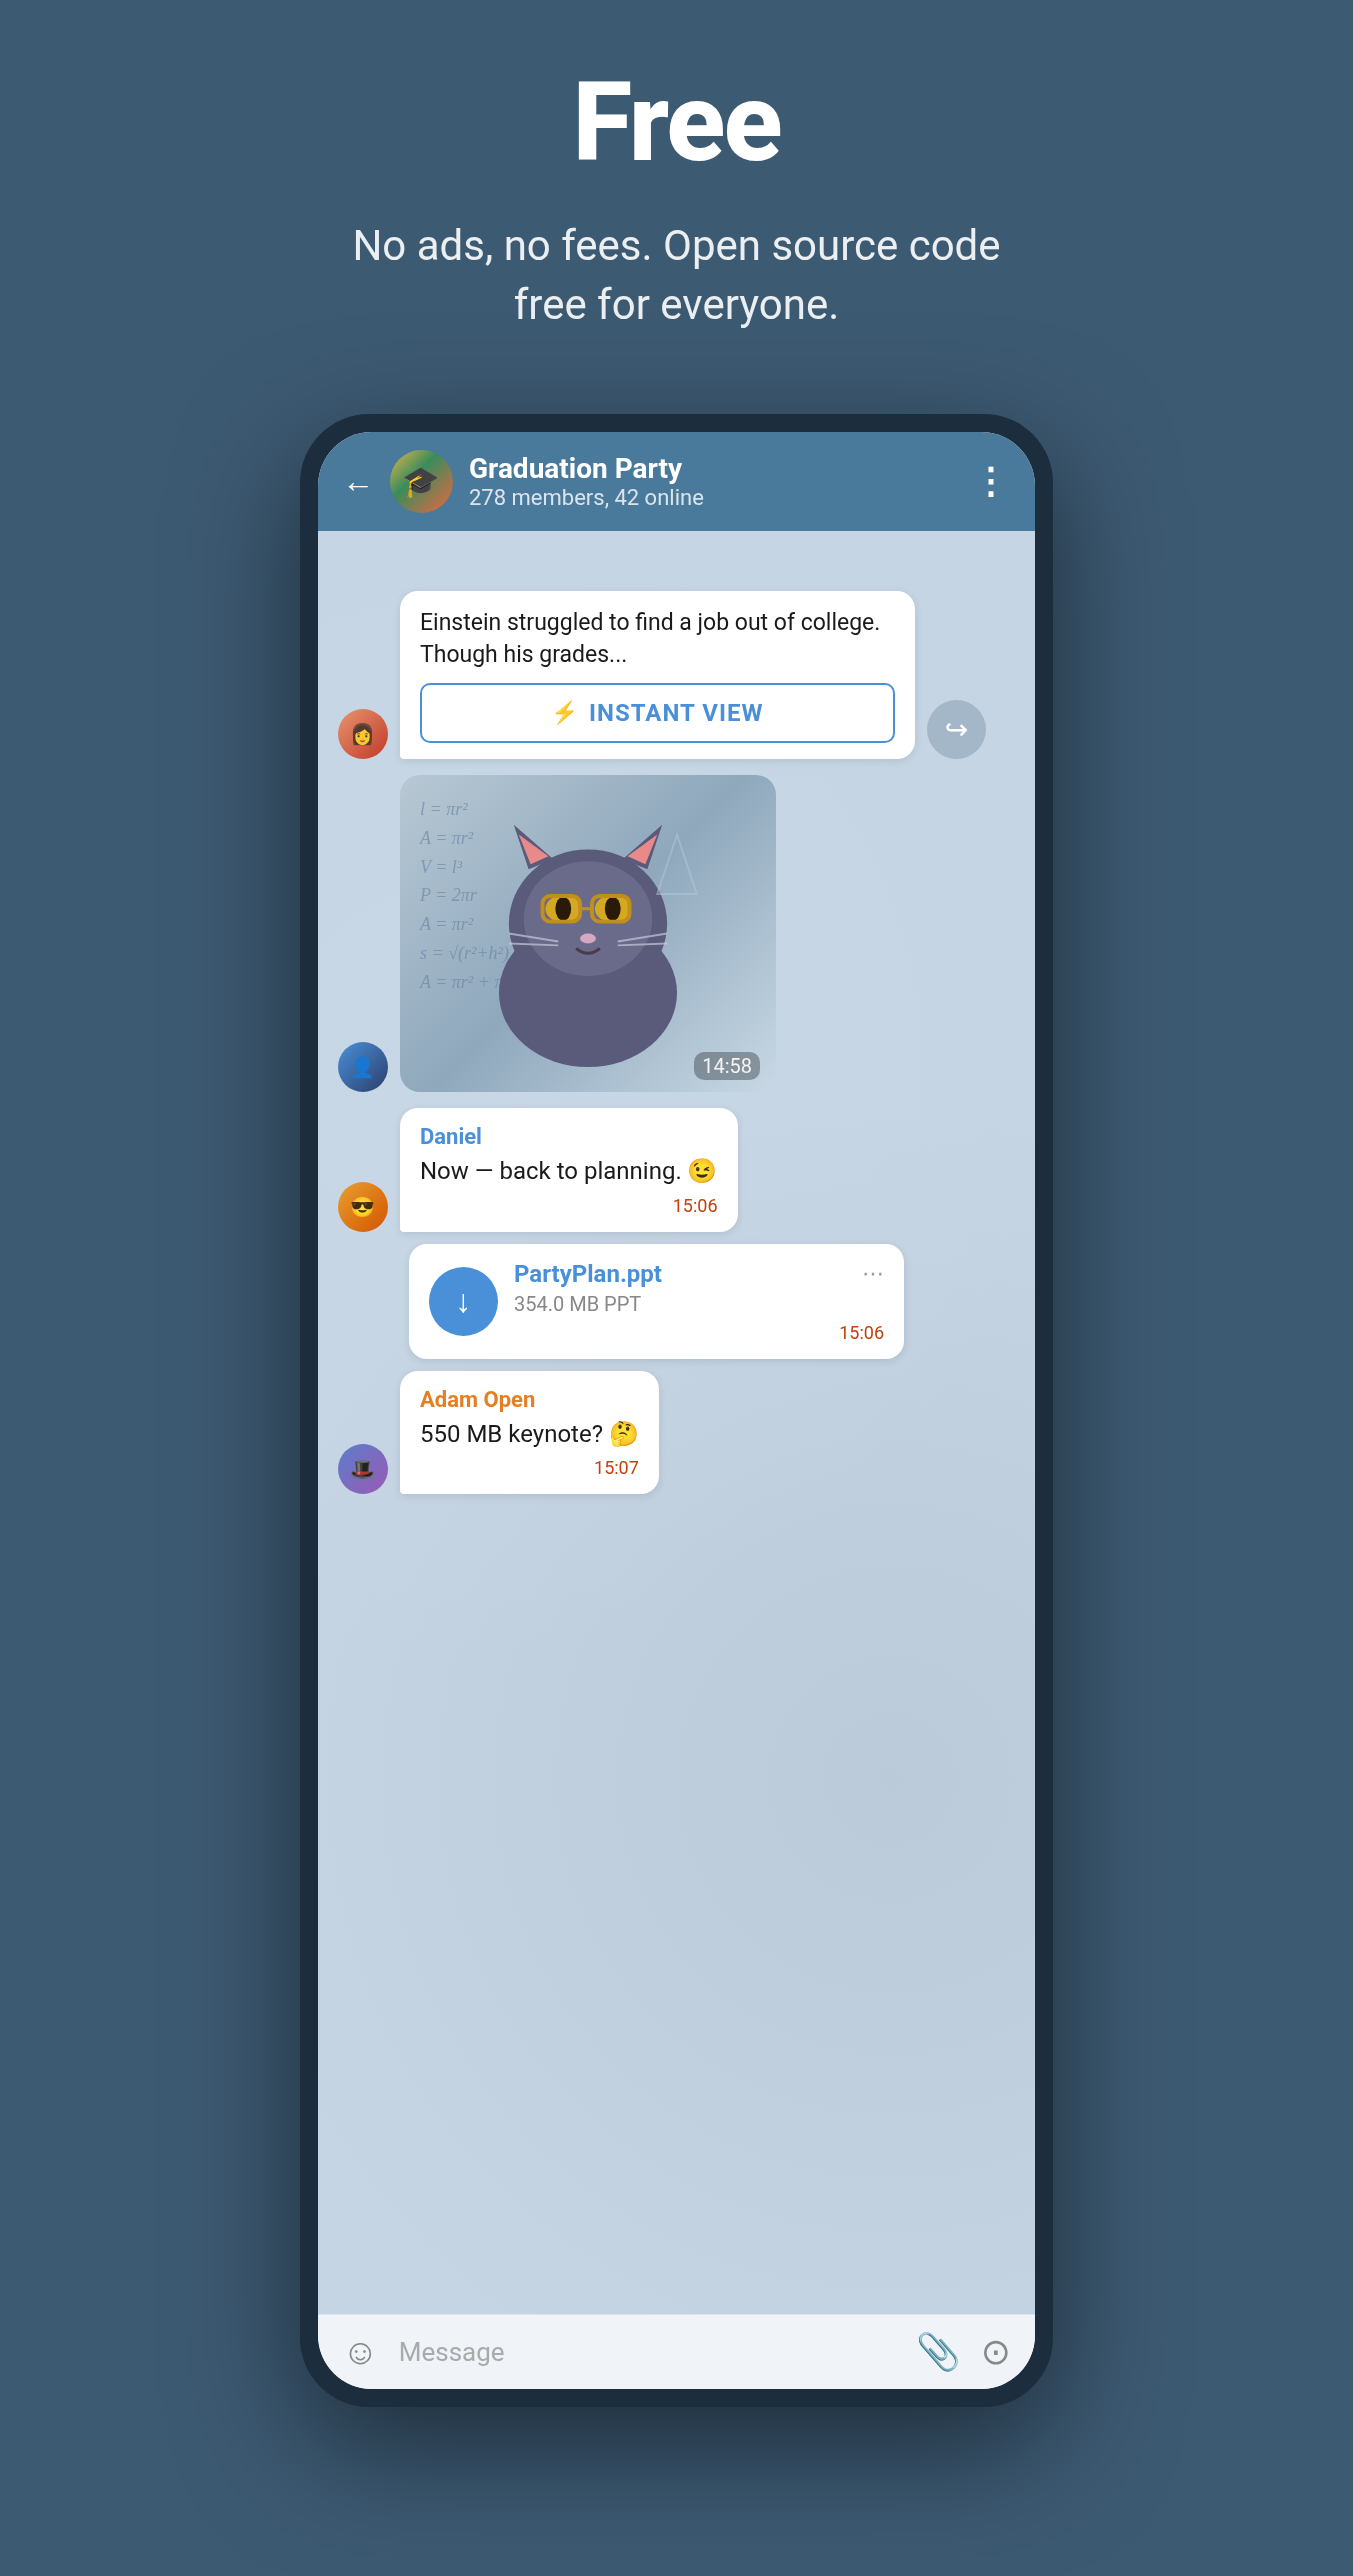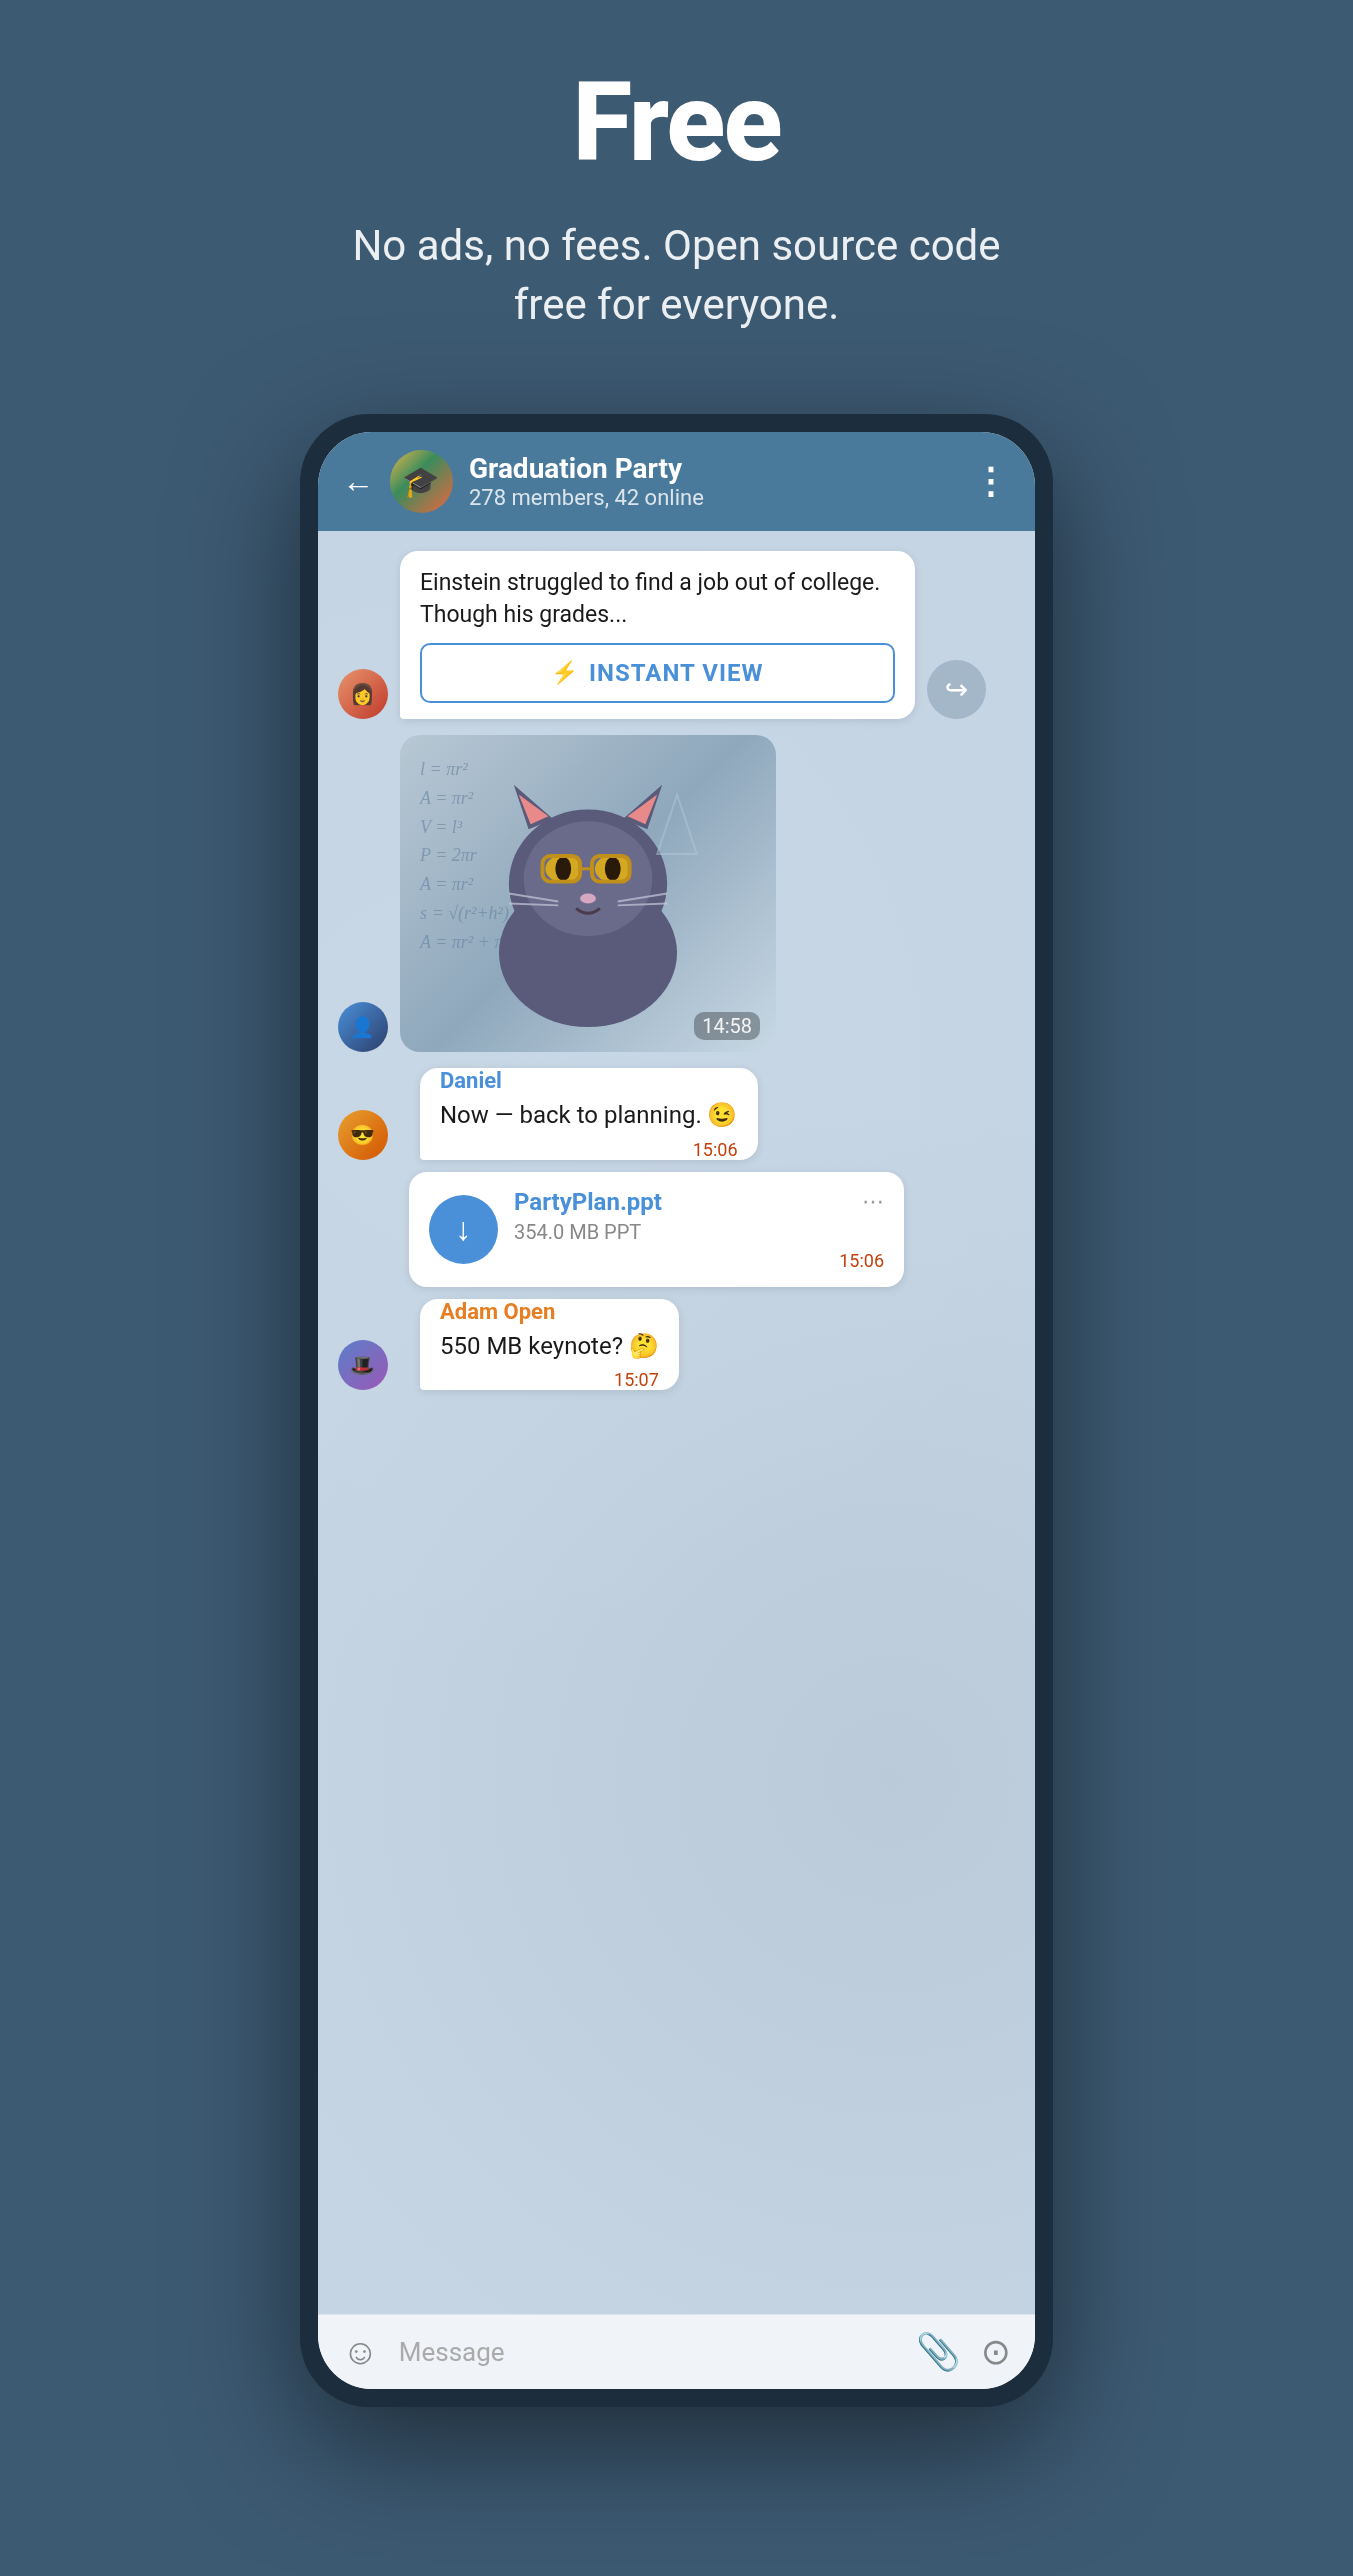--- a/index.html
+++ b/index.html
@@ -157,25 +157,24 @@
       background: linear-gradient(135deg, #e8a030, #d35400);
     }
 
     .msg-avatar.avatar4 {
       background: linear-gradient(135deg, #5b7ec9, #9b59b6);
     }
 
     .bubble-white {
       background: white;
       border-radius: 18px 18px 18px 4px;
-      padding: 0 20px;
+      padding: 16px 20px;
       max-width: 495px;
       position: relative;
       box-shadow: 0 2px 8px rgba(0,0,0,0.1);
-      margin-left: 20px;
     }
 
     .bubble-green {
       background: #eefbdc;
       border-radius: 18px 18px 4px 18px;
       padding: 16px 20px;
       max-width: 495px;
       position: relative;
       box-shadow: 0 2px 8px rgba(0,0,0,0.1);
     }
@@ -425,21 +424,21 @@
         <div class="chat-name">Graduation Party</div>
         <div class="chat-meta">278 members, 42 online</div>
       </div>
       <div class="chat-menu">⋮</div>
     </div>
 
     <div class="chat-body">
 
       <div class="msg-row" style="margin-bottom:16px;">
         <div class="msg-avatar avatar1">👩</div>
-        <div style="display:flex;align-items:flex-end;gap:12px;">
+        <div style="display:flex;align-items:flex-end;gap:12px;margin-top:40px;">
           <div class="article-bubble">
             <div class="article-text">Einstein struggled to find a job out of college. Though his grades...</div>
             <div class="instant-view-btn">
               <span class="iv-icon">⚡</span>
               <span class="iv-label">INSTANT VIEW</span>
             </div>
           </div>
           <div class="share-btn">↪</div>
         </div>
       </div>

